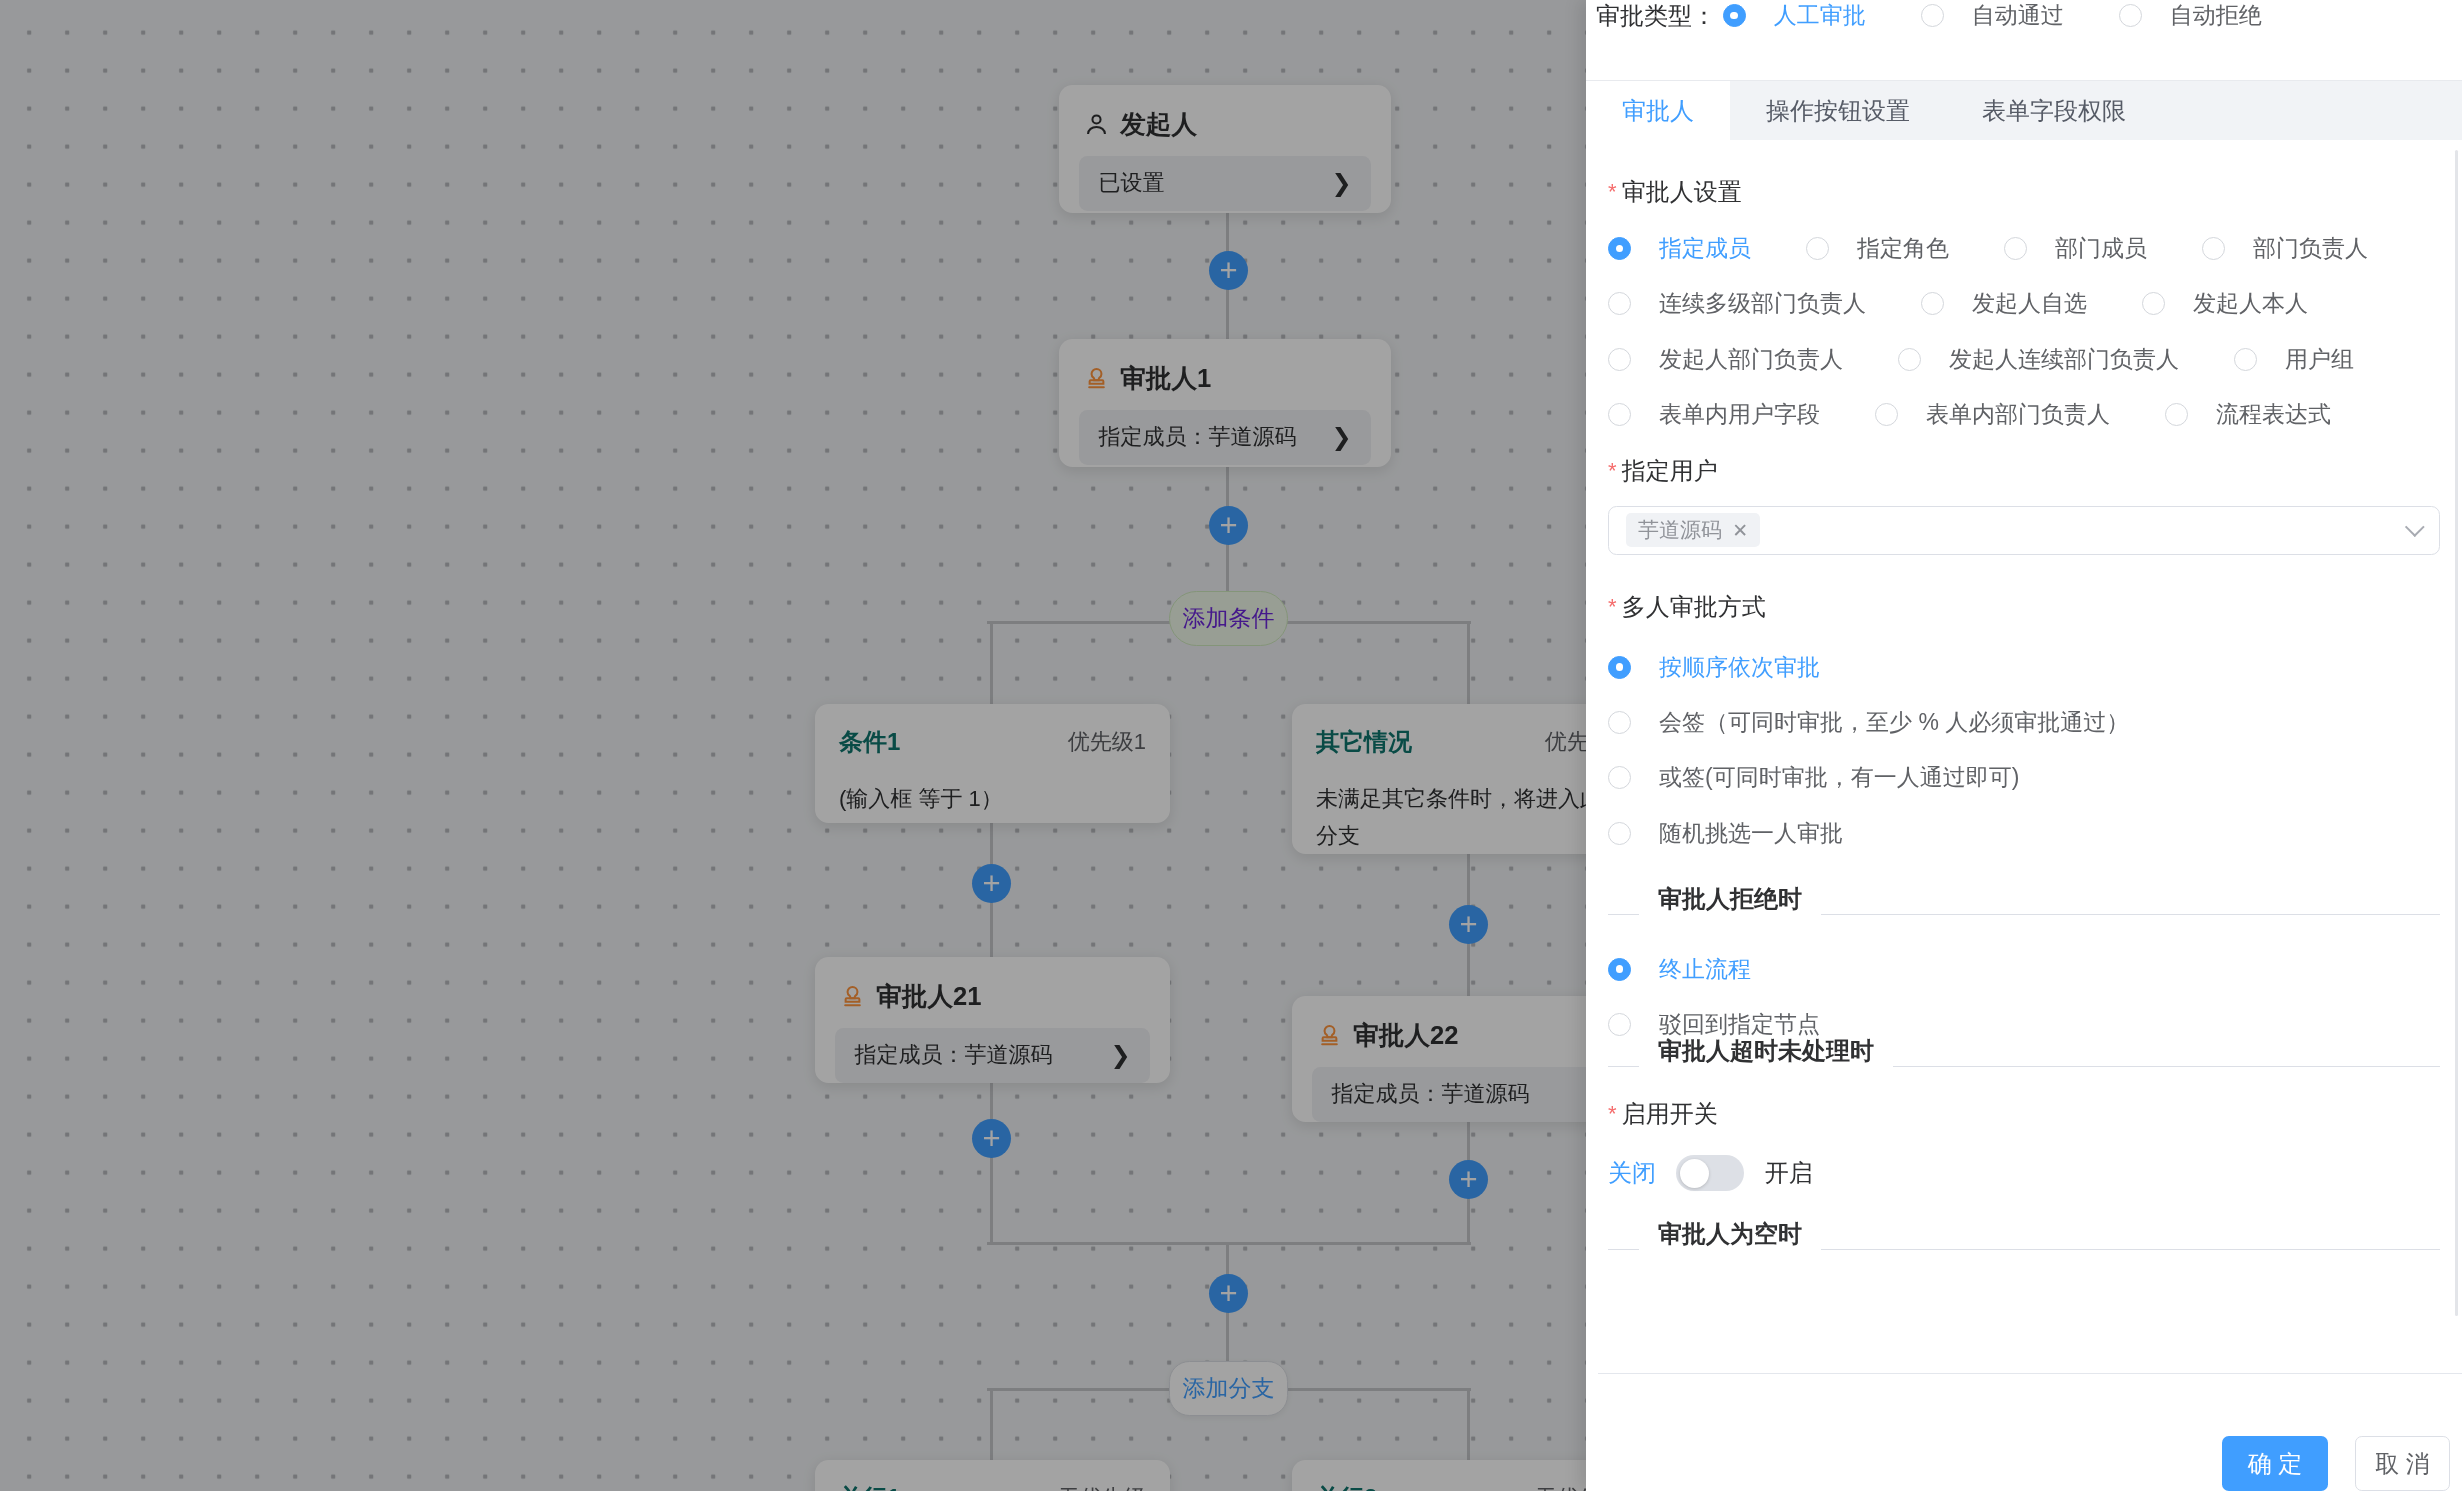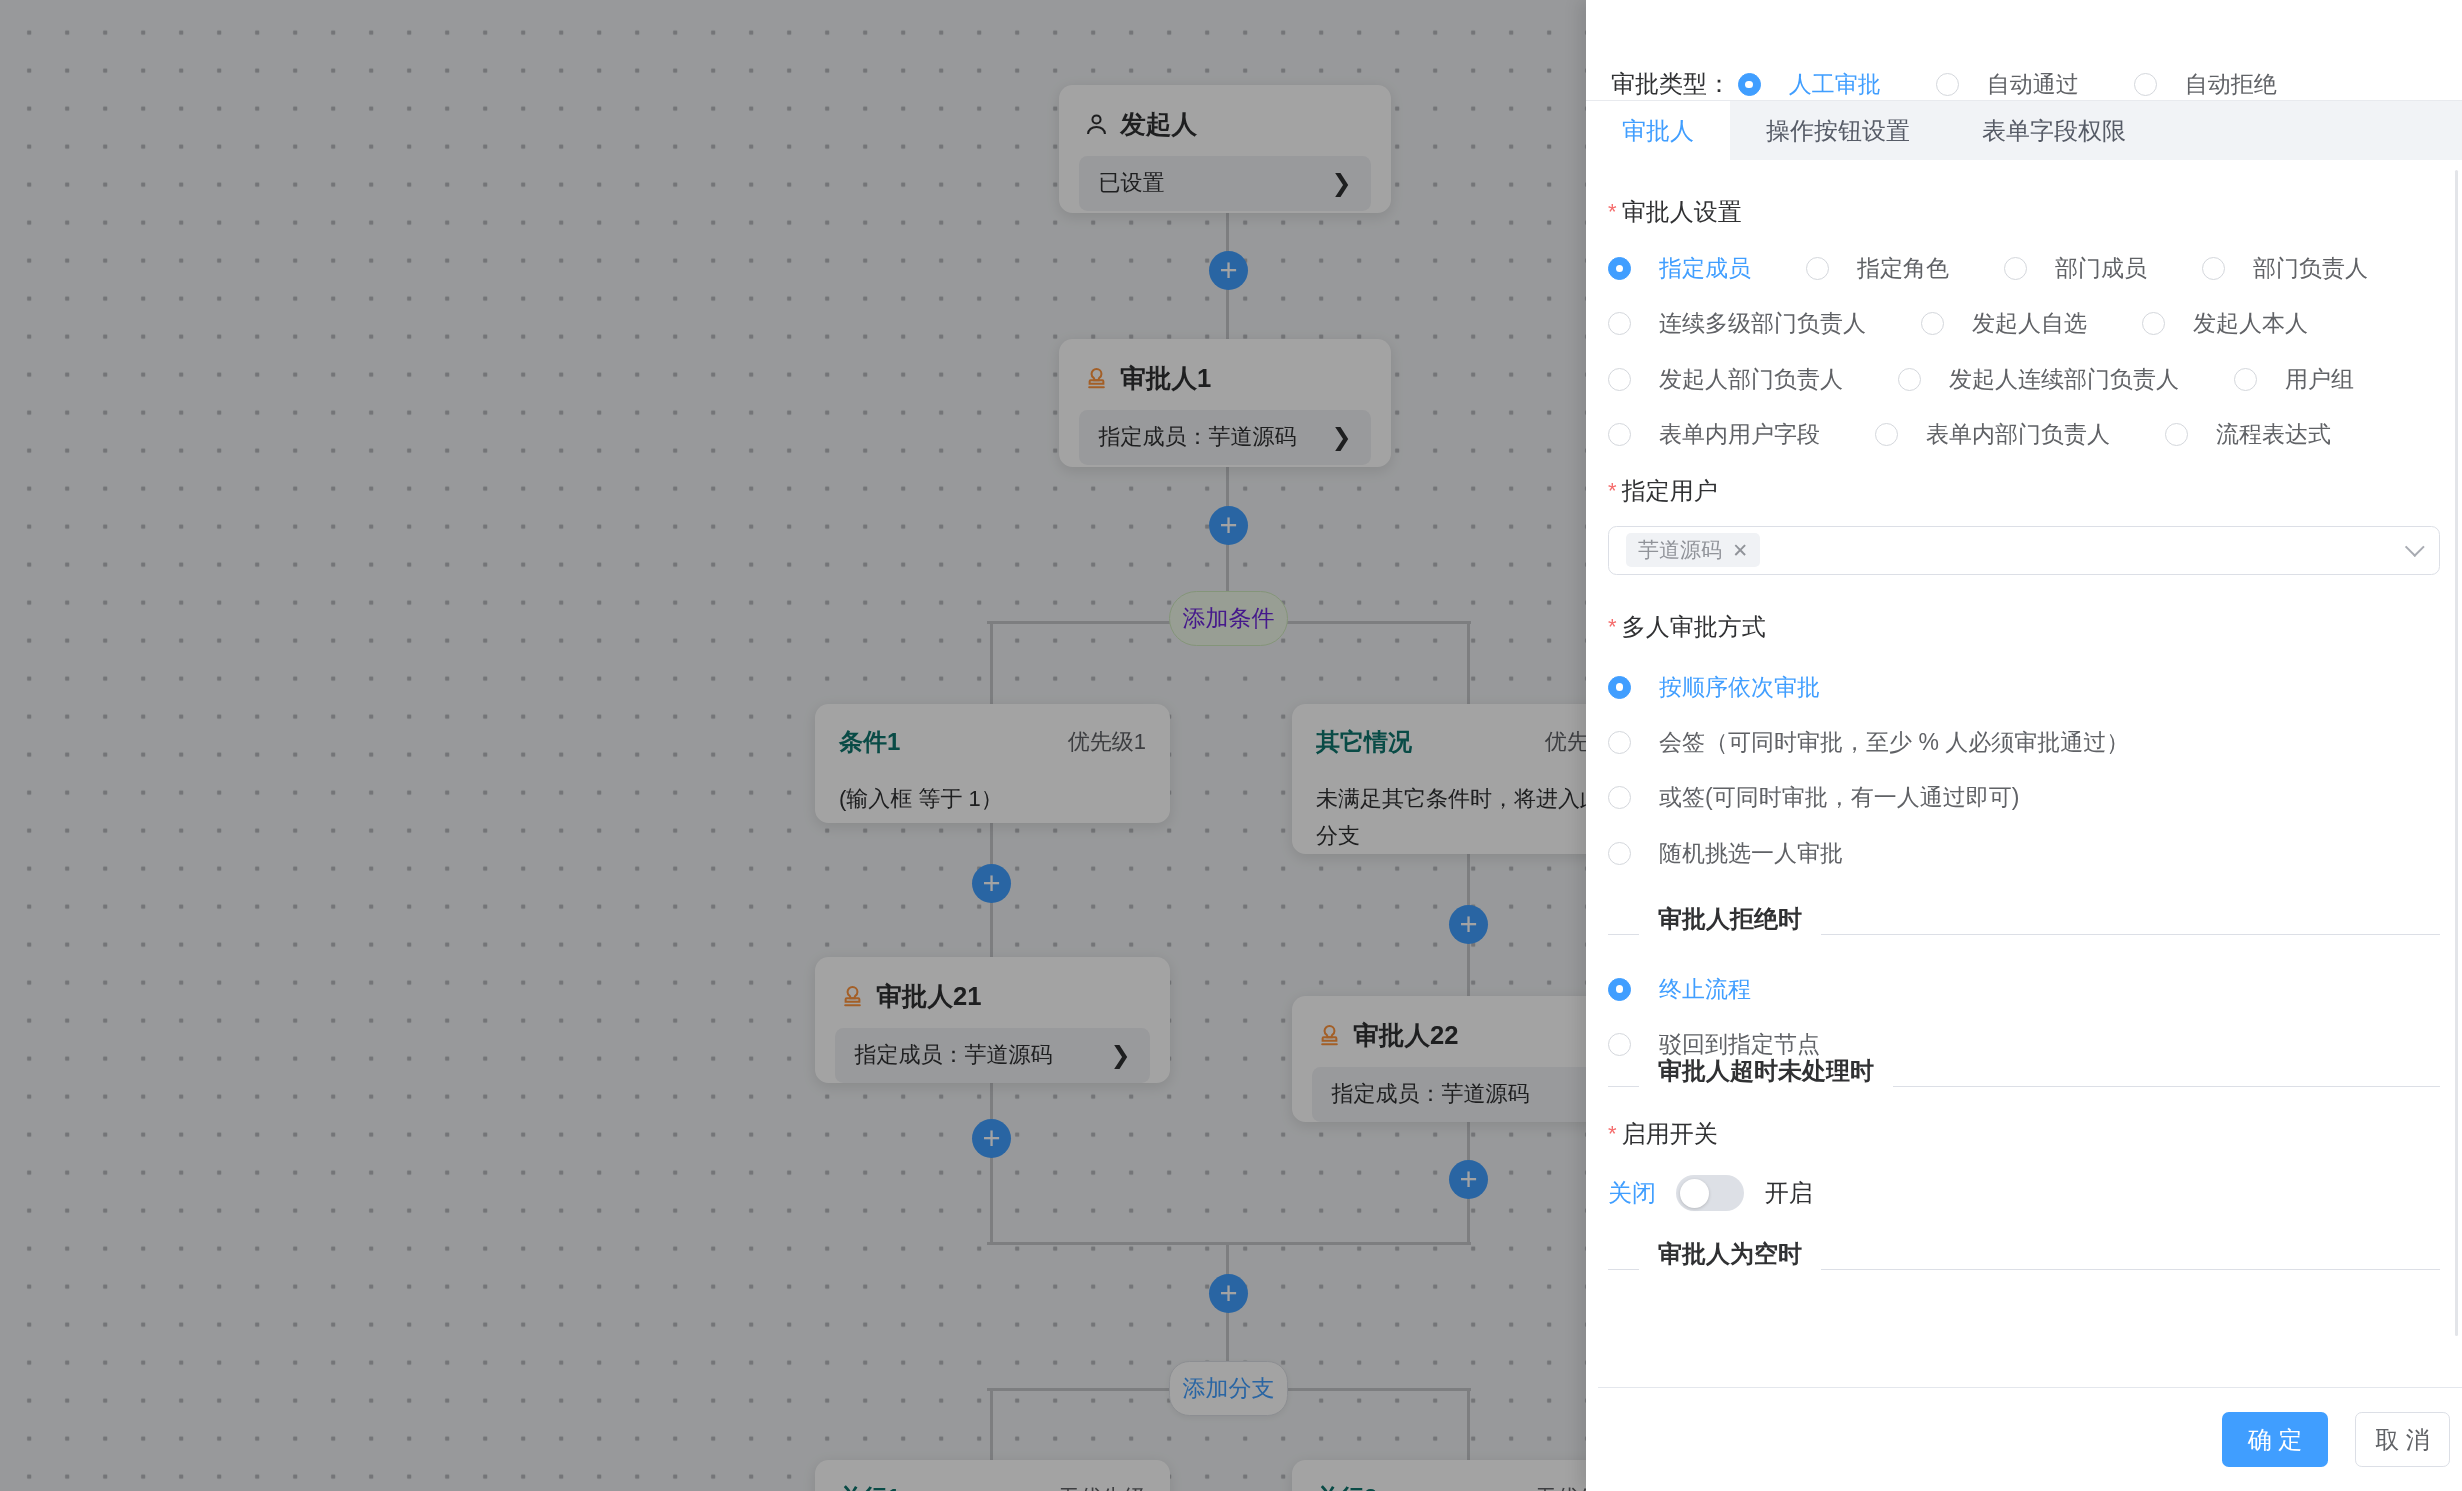--- a/index.html
+++ b/index.html
@@ -20,21 +20,21 @@
 .cond .hd{padding:22px 24px 0;display:flex;font-weight:bold}
 .cond .hd .t{color:#0f766e;font-size:24px}
 .cond .hd .pri{margin-left:auto;font-weight:normal;color:#606266;font-size:22px}
 .cond .bd{padding:22px 24px 0;font-size:22px;color:#303133;line-height:37px}
 .pill{position:absolute;display:flex;align-items:center;justify-content:center;font-size:23px;z-index:4;cursor:pointer}
 .pill.green{background:#eef7e8;border:1.7px solid #cfe9bd;border-radius:29px;color:#6d28d9}
 .pill.blue{background:#fff;border:1.7px solid #dcdfe4;border-radius:20.4px;color:#409eff;box-shadow:0 1.7px 6.8px rgba(0,0,0,.06)}
 
 
 .panel{position:absolute;top:0;right:0;width:876px;height:1491px;background:#fff;z-index:10;box-shadow:-6.8px 0 15.3px rgba(0,0,0,.10)}
-.p-head{height:100px;display:flex;align-items:flex-end;padding:0 25px;font-size:24px;color:#303133}
+.p-head{height:80px;display:flex;align-items:flex-start;padding:0 10px;font-size:24px;color:#303133}
 .p-head .cap{margin-right:6.8px}
 .rgroup{display:flex;align-items:center;gap:55px}
 .rad{display:inline-flex;align-items:center;gap:28px;cursor:pointer}
 .rb{width:23px;height:23px;border-radius:50%;background:#fff;border:1.7px solid #d4d7dc;position:relative;flex:0 0 auto}
 .rad.sel .rb{background:#409eff;border-color:#409eff}
 .rad.sel .rb::after{content:"";position:absolute;inset:0;margin:auto;width:7.7px;height:7.7px;border-radius:50%;background:#fff}
 .rl{font-size:23px;color:#606266;white-space:nowrap}
 .rad.sel .rl{color:#409eff}
 .tabs{height:60px;background:#f1f3f6;border-top:0.9px solid #e8eaee;display:flex}
 .tab{height:100%;display:flex;align-items:center;padding:0 36px;font-size:24px;color:#565b66;cursor:pointer}
@@ -55,21 +55,21 @@
 .divider::before{content:"";width:31px;height:0.9px;background:#dcdfe6;margin-right:19px}
 .divider::after{content:"";flex:1;height:0.9px;background:#dcdfe6;margin-left:19px}
 .divider .dt{font-size:24px;font-weight:bold;color:#303133;white-space:nowrap}
 .gap46{margin-top:39px}.gap45{margin-bottom:38px}.gap62{}.gap38{margin-top:32px}
 .switch-row{margin-top:25.6px;display:flex;align-items:center;gap:20.4px;height:39px}
 .sw-off{font-size:24px;color:#409eff}
 .sw-on{font-size:24px;color:#303133}
 .switch{width:68px;height:36px;border-radius:19px;background:#dde0e6;position:relative;cursor:pointer}
 .switch::after{content:"";position:absolute;left:3.4px;top:3.4px;width:29px;height:29px;border-radius:50%;background:#fff;box-shadow:0 0.9px 3.4px rgba(0,0,0,.18)}
 .scroll-line{position:absolute;right:4.3px;top:10.2px;bottom:6.8px;width:2.6px;background:#e3e5e9;border-radius:1.7px}
-.p-foot{position:absolute;left:12px;right:0;bottom:0;height:104px;border-top:0.9px solid #e4e7ed;background:#fff;display:flex;align-items:center;justify-content:flex-end;gap:27px;padding-right:12px}
+.p-foot{position:absolute;left:12px;right:0;bottom:0;height:118px;border-top:0.9px solid #e4e7ed;background:#fff;display:flex;align-items:flex-end;justify-content:flex-end;gap:27px;padding-right:12px}
 .btn{height:55px;border-radius:6.8px;display:flex;align-items:center;justify-content:center;font-size:24px;cursor:pointer}
 .btn.primary{width:106px;background:#409eff;color:#fff}
 .btn.default{width:95px;background:#fff;border:1.7px solid #dcdfe6;color:#606266}
 </style>
 </head>
 <body>
 
 <div class="flow">
 
   <div class="line" style="left:1226px;top:213px;width:2.6px;height:126px"></div>

